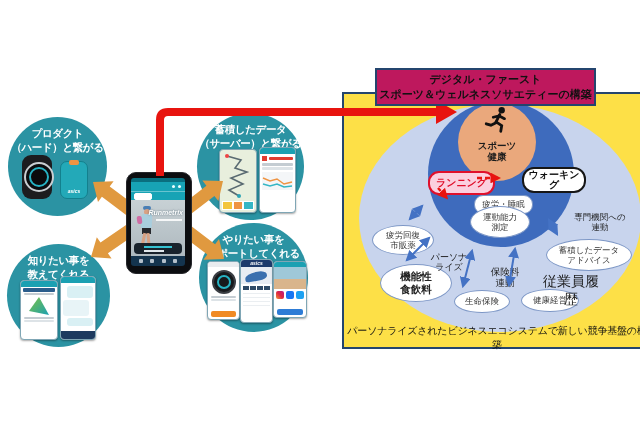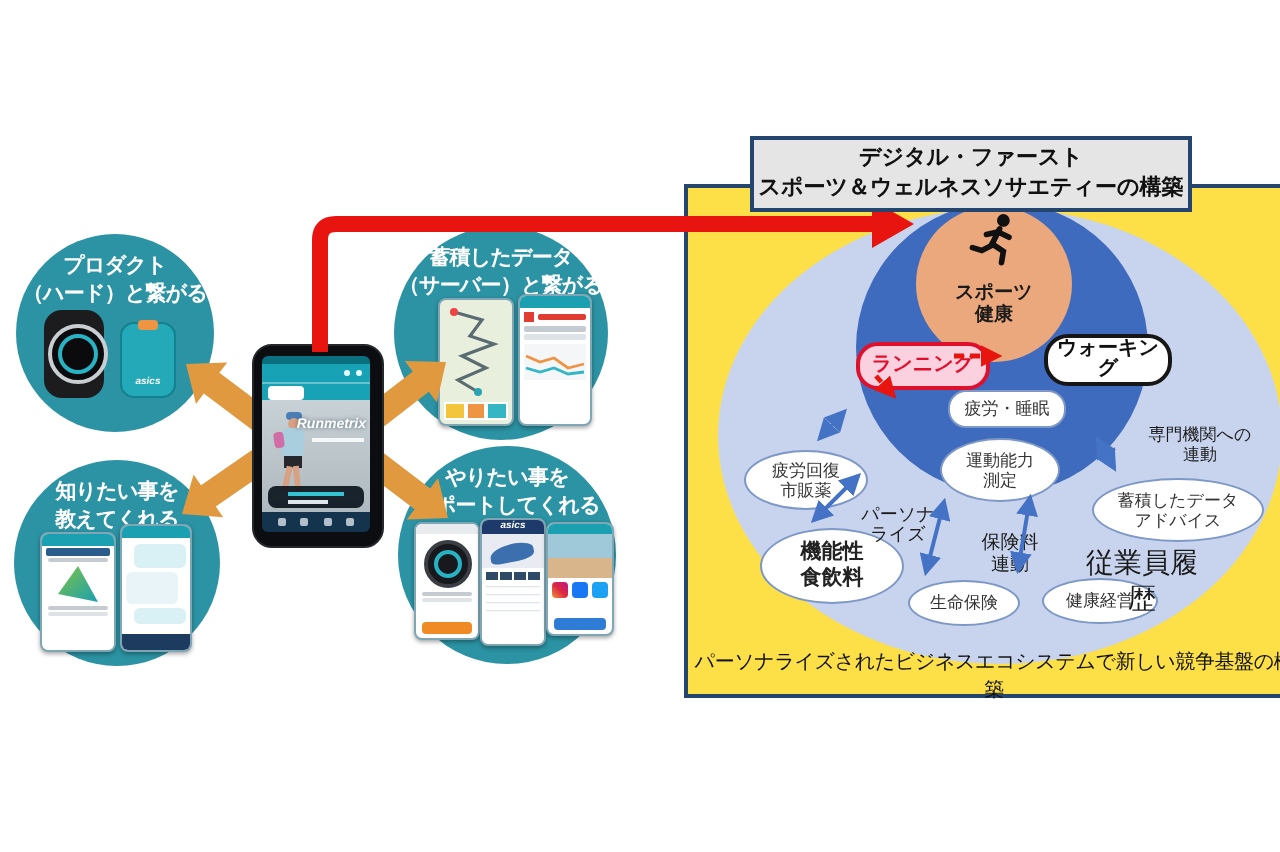--- a/index.html
+++ b/index.html
@@ -55,21 +55,21 @@
   
   .rbox{position:absolute;left:326px;top:92px;width:306px;height:253px;background:#fde047;
         border:2px solid var(--navy,#24456e);margin-left:16px;}
   .bigellipse{position:absolute;left:15px;top:10px;width:282px;height:228px;border-radius:50%;
               background:var(--ellipse,#c8d4ed);}
   .darkcircle{position:absolute;left:84px;top:7px;width:146px;height:146px;border-radius:50%;
               background:var(--darkcircle,#3e6bbd);}
   .hubcircle{position:absolute;left:114px;top:9px;width:78px;height:78px;border-radius:50%;
              background:var(--huborange,#eaa87c);text-align:center;color:#1c1c1c;}
   .hubcircle .t1{font-size:9.5px;font-weight:bold;line-height:11px;}
-  .titlebox{position:absolute;left:375px;top:68px;width:217px;height:34px;background:#e5e5e5;
+  .titlebox{position:absolute;left:375px;top:68px;width:217px;height:34px;background:#be185d;
             border:2px solid var(--navy,#24456e);display:flex;flex-direction:column;justify-content:center;
             text-align:center;font-weight:bold;font-size:11px;line-height:15px;color:#111;}
   .pill{position:absolute;background:#fff;border:1px solid #7d97c6;color:#333;display:flex;
         flex-direction:column;align-items:center;justify-content:center;text-align:center;
         font-size:8.5px;line-height:10.5px;}
   .lbl{position:absolute;color:#1a1a1a;text-align:center;}
   .caption{position:absolute;left:0;right:0;top:230px;text-align:center;font-weight:normal;
            font-size:10px;color:#111;letter-spacing:-0.2px;}
 </style>
 </head>
@@ -98,21 +98,21 @@
 
     <div class="pill" style="left:178px;top:73px;width:60px;height:22px;border-radius:12px;border:2px solid #161616;color:#111;font-weight:bold;font-size:10px;">
       <span>ウォーキング</span>
     </div>
     <div class="pill" style="left:84px;top:77px;width:63px;height:20px;border-radius:11px;background:var(--pink,#fbd0df);border:2px solid #e0102c;color:#e0102c;font-weight:bold;font-size:10px;">
       <span>ランニング</span>
     </div>
     <div class="pill" style="left:130px;top:101px;width:57px;height:17px;border-radius:9px;">
       <span>疲労・睡眠</span>
     </div>
-    <div class="pill" style="left:126px;top:125px;width:58px;height:30px;border-radius:50%;">
+    <div class="pill" style="left:126px;top:112px;width:58px;height:30px;border-radius:50%;">
       <span>運動能力</span>
       <span>測定</span>
     </div>
     <div class="pill" style="left:28px;top:131px;width:60px;height:28px;border-radius:50%;">
       <span>疲労回復</span>
       <span>市販薬</span>
     </div>
     <div class="pill" style="left:36px;top:170px;width:70px;height:36px;border-radius:50%;font-size:10.5px;font-weight:bold;line-height:13px;color:#222;">
       <span>機能性</span>
       <span>食飲料</span>
@@ -156,21 +156,21 @@
       <div class="dial">
           <div class="ring"></div>
         </div>
     </div>
     <div class="sensor" style="left:52px;top:44px;width:26px;height:36px">
       <div class="tab"></div>
       <div class="brand">asics</div>
     </div>
   </div>
 
-  <div class="tealc" style="left:7px;top:230px;width:103px;height:103px">
+  <div class="tealc" style="left:7px;top:244px;width:103px;height:103px">
     <div class="ct">
       <div>知りたい事を</div>
       <div>教えてくれる</div>
     </div>
     <div class="mp" style="left:13px;top:36px;width:36px;height:58px">
       <div class="hd"></div>
       <div class="bar" style="margin:1px 2px;height:4px;background:#2b5d8c"></div>
       <div class="bar" style="margin:1px 3px;height:2px;background:#c4ccd2"></div>
       <svg width="22" height="20" style="display:block;margin:1px auto">
         <defs>

